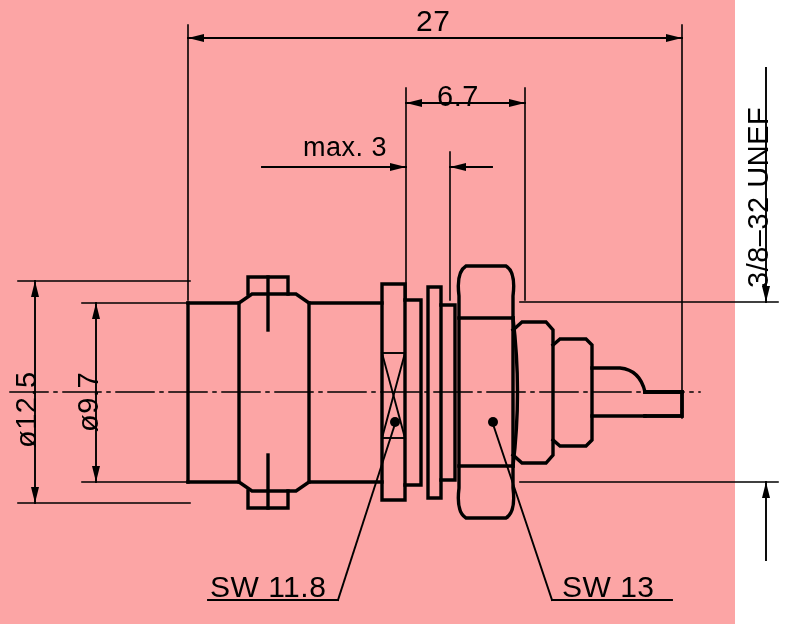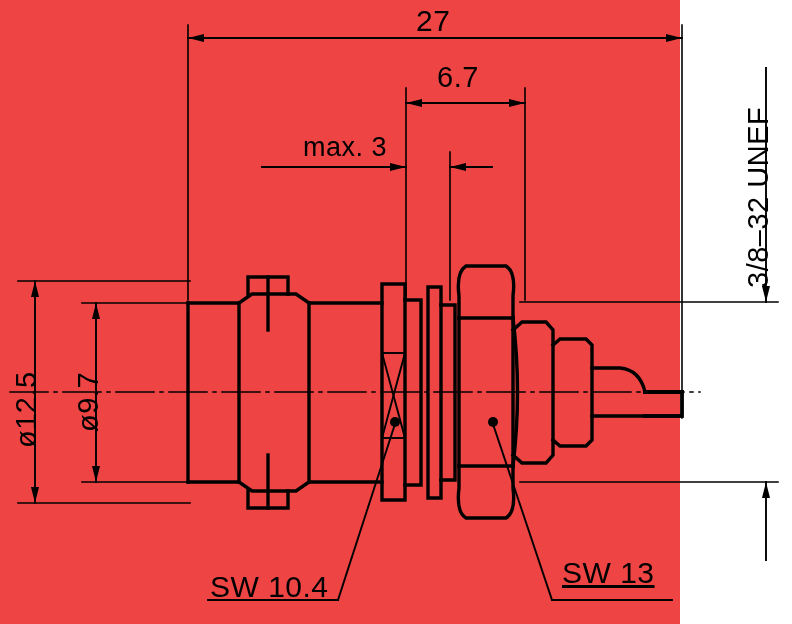--- a/index.html
+++ b/index.html
@@ -1,18 +1,18 @@
 <!DOCTYPE html>
 <html><head>
 <meta charset="utf-8">
 <style>
   html,body{margin:0;padding:0;background:#ffffff;}
   body{width:792px;height:624px;overflow:hidden;
        font-family:"Liberation Sans", sans-serif;}
-  #stage{position:relative;width:680px;height:624px;background:#ef4444;}
+  #stage{position:relative;width:735px;height:624px;background:#fca5a5;}
   svg{position:absolute;left:0;top:0;}
   .lbl{position:absolute;color:#000;font-family:"Liberation Sans", sans-serif;
        white-space:nowrap;letter-spacing:.5px;}
   .vert{transform-origin:left top;}
 </style>
 </head>
 <body>
 
 <div id="stage">
 
@@ -135,30 +135,30 @@
 
       <g stroke-width="1.9">
         <line x1="766" y1="205" x2="766" y2="68"></line>
       </g>
 
     </g>
   </svg>
 
   <div class="lbl" style="left:416px;top:4px;font-size:30px;">27</div>
 
-  <div class="lbl" style="left:437px;top:61px;font-size:29px;">6.7</div>
+  <div class="lbl" style="left:437px;top:80px;font-size:29px;">6.7</div>
 
   <div class="lbl" style="left:272px;top:132px;font-size:27px;margin-left:31px;">max. 3</div>
 
   <div class="lbl vert" style="left:10px;top:448px;font-size:29px;
        transform:rotate(-90deg);">ø12.5</div>
 
   <div class="lbl vert" style="left:72px;top:432px;font-size:29px;
        transform:rotate(-90deg);">ø9.7</div>
 
   <div class="lbl vert" style="left:742px;top:288px;font-size:29px;
        transform:rotate(-90deg);">3/8–32 UNEF</div>
 
-  <div class="lbl" style="left:210px;top:570px;font-size:30px;">SW 10.4</div>
+  <div class="lbl" style="left:210px;top:570px;font-size:30px;">SW 11.8</div>
 
-  <div class="lbl" style="left:562px;top:556px;font-size:30px;text-decoration:underline;">SW 13</div>
+  <div class="lbl" style="left:562px;top:570px;font-size:30px;">SW 13</div>
 
 </div>
 
 </body></html>

